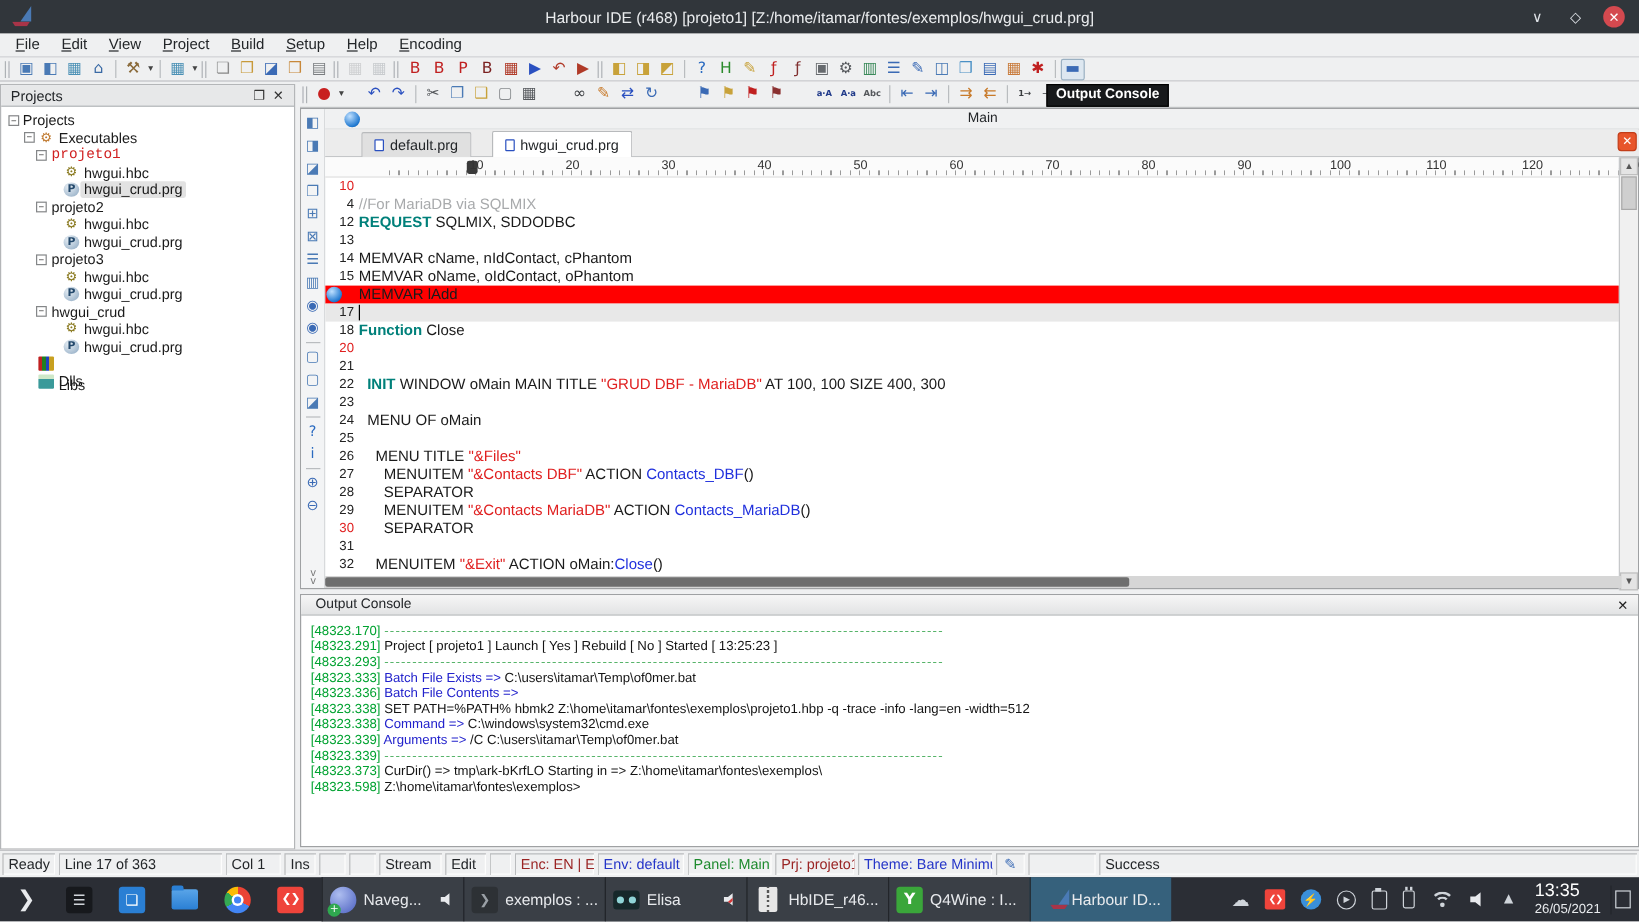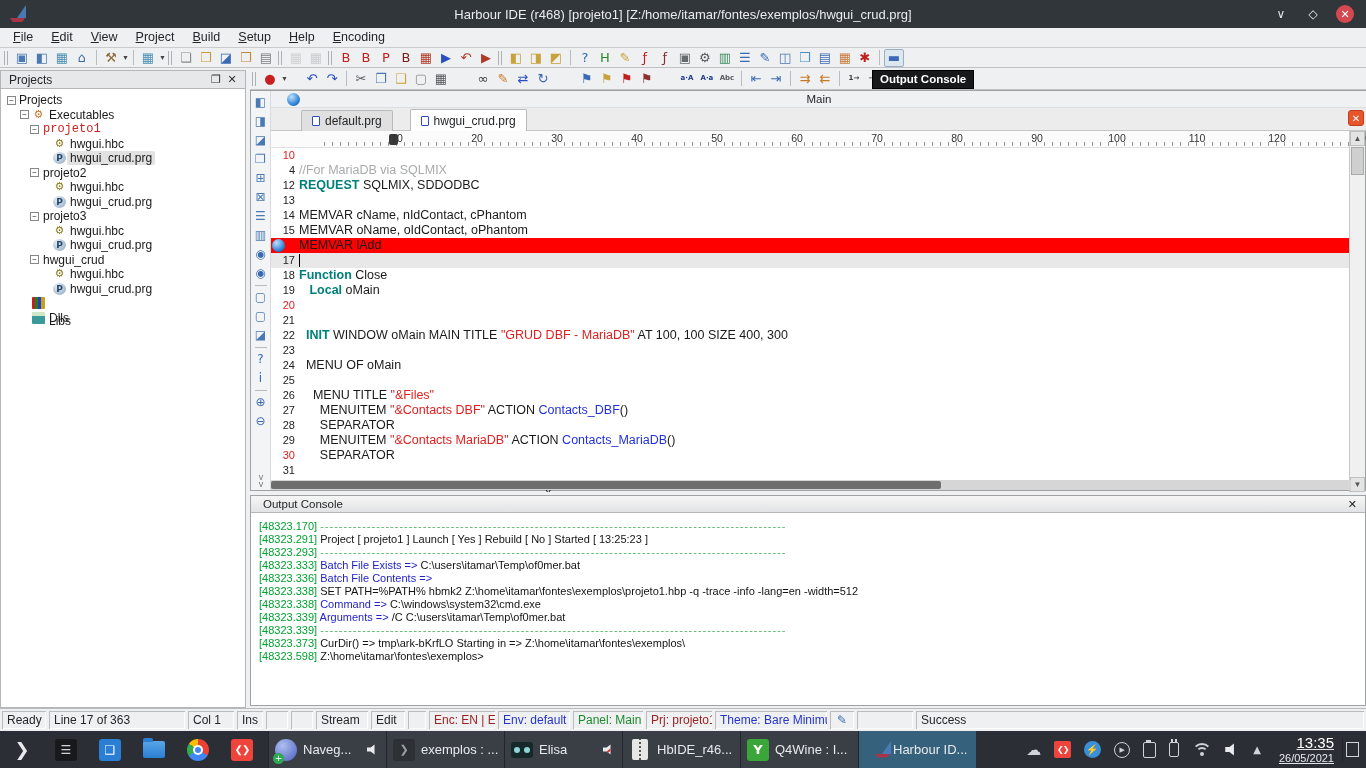--- a/index.html
+++ b/index.html
@@ -139,21 +139,21 @@
   .tray-play { width:16px; height:16px; border:1.5px solid #cfd4da; border-radius:50%; color:#cfd4da; font-size:7px; display:flex; align-items:center; justify-content:center; }
   .tray-clip { width:13px; height:16px; border:1.5px solid #cfd4da; border-radius:2px; position:relative; }
   .tray-clip::before { content:""; position:absolute; left:2px; top:-3px; width:5px; height:3px; background:#cfd4da; }
   .tray-usb { width:10px; height:15px; border:1.5px solid #cfd4da; border-radius:2px; position:relative; }
   .tray-usb::before { content:""; position:absolute; left:1px; top:-4px; width:2px; height:3px; background:#cfd4da; box-shadow:4px 0 0 #cfd4da; }
   .wifi { position:relative; width:20px; height:14px; }
   .wifi i { position:absolute; border:2px solid transparent; border-top:2px solid #cfd4da; border-radius:50%; }
   .wifi .a1 { left:0; top:0; width:20px; height:20px; }
   .wifi .a2 { left:4px; top:4px; width:12px; height:12px; }
   .wifi .dot { position:absolute; left:8px; top:9px; width:4px; height:4px; border-radius:50%; background:#cfd4da; }
-  #clock { text-align:right; line-height:1.1; padding:0 8px;text-decoration:underline; }
+  #clock { text-align:left; line-height:1.1; padding:0 8px; }
   #clock .time { font-size:15px; color:#fff; }
   #clock .date { font-size:11px; color:#e8eaed; }
   #show-desktop { width:20px; height:24px; border-left:1px solid #22252a; display:flex; align-items:center; justify-content:center; margin-right:4px; }
   #show-desktop i { width:13px; height:15px; border:1.5px solid #cfd4da; display:block; }
 </style>
 </head>
 <body>
 
 <div id="app">
 
@@ -409,21 +409,20 @@
     <div id="codebody">
         <div class="code-line"><span class="ln rednum">10</span><span class="txt"></span></div>
         <div class="code-line"><span class="ln">4</span><span class="txt"><span class="cm">//For MariaDB via SQLMIX</span></span></div>
         <div class="code-line"><span class="ln">12</span><span class="txt"><span class="kw">REQUEST</span><span> SQLMIX, SDDODBC</span></span></div>
         <div class="code-line"><span class="ln">13</span><span class="txt"></span></div>
         <div class="code-line"><span class="ln">14</span><span class="txt"><span>MEMVAR cName, nIdContact, cPhantom</span></span></div>
         <div class="code-line"><span class="ln">15</span><span class="txt"><span>MEMVAR oName, oIdContact, oPhantom</span></span></div>
         <div class="code-line exec"><span class="exec-ico"></span><span class="txt"><span>MEMVAR lAdd</span></span></div>
         <div class="code-line cursorline"><span class="ln">17</span><span class="txt"></span><span class="caret-bar"></span></div>
         <div class="code-line"><span class="ln">18</span><span class="txt"><span class="kw">Function</span><span> Close</span></span></div>
-        <div class="code-line"><span class="ln">19</span><span class="txt"><span>   </span><span class="kw">Local</span><span> oMain</span></span></div>
         <div class="code-line"><span class="ln rednum">20</span><span class="txt"></span></div>
         <div class="code-line"><span class="ln">21</span><span class="txt"></span></div>
         <div class="code-line"><span class="ln">22</span><span class="txt"><span>  </span><span class="kw">INIT</span><span> WINDOW oMain MAIN TITLE </span><span class="str">"GRUD DBF - MariaDB"</span><span> AT 100, 100 SIZE 400, 300</span></span></div>
         <div class="code-line"><span class="ln">23</span><span class="txt"></span></div>
         <div class="code-line"><span class="ln">24</span><span class="txt"><span>  MENU OF oMain</span></span></div>
         <div class="code-line"><span class="ln">25</span><span class="txt"></span></div>
         <div class="code-line"><span class="ln">26</span><span class="txt"><span>    MENU TITLE </span><span class="str">"&amp;Files"</span></span></div>
         <div class="code-line"><span class="ln">27</span><span class="txt"><span>      MENUITEM </span><span class="str">"&amp;Contacts DBF"</span><span> ACTION </span><span class="fn">Contacts_DBF</span><span>()</span></span></div>
         <div class="code-line"><span class="ln">28</span><span class="txt"><span>      SEPARATOR</span></span></div>
         <div class="code-line"><span class="ln">29</span><span class="txt"><span>      MENUITEM </span><span class="str">"&amp;Contacts MariaDB"</span><span> ACTION </span><span class="fn">Contacts_MariaDB</span><span>()</span></span></div>

